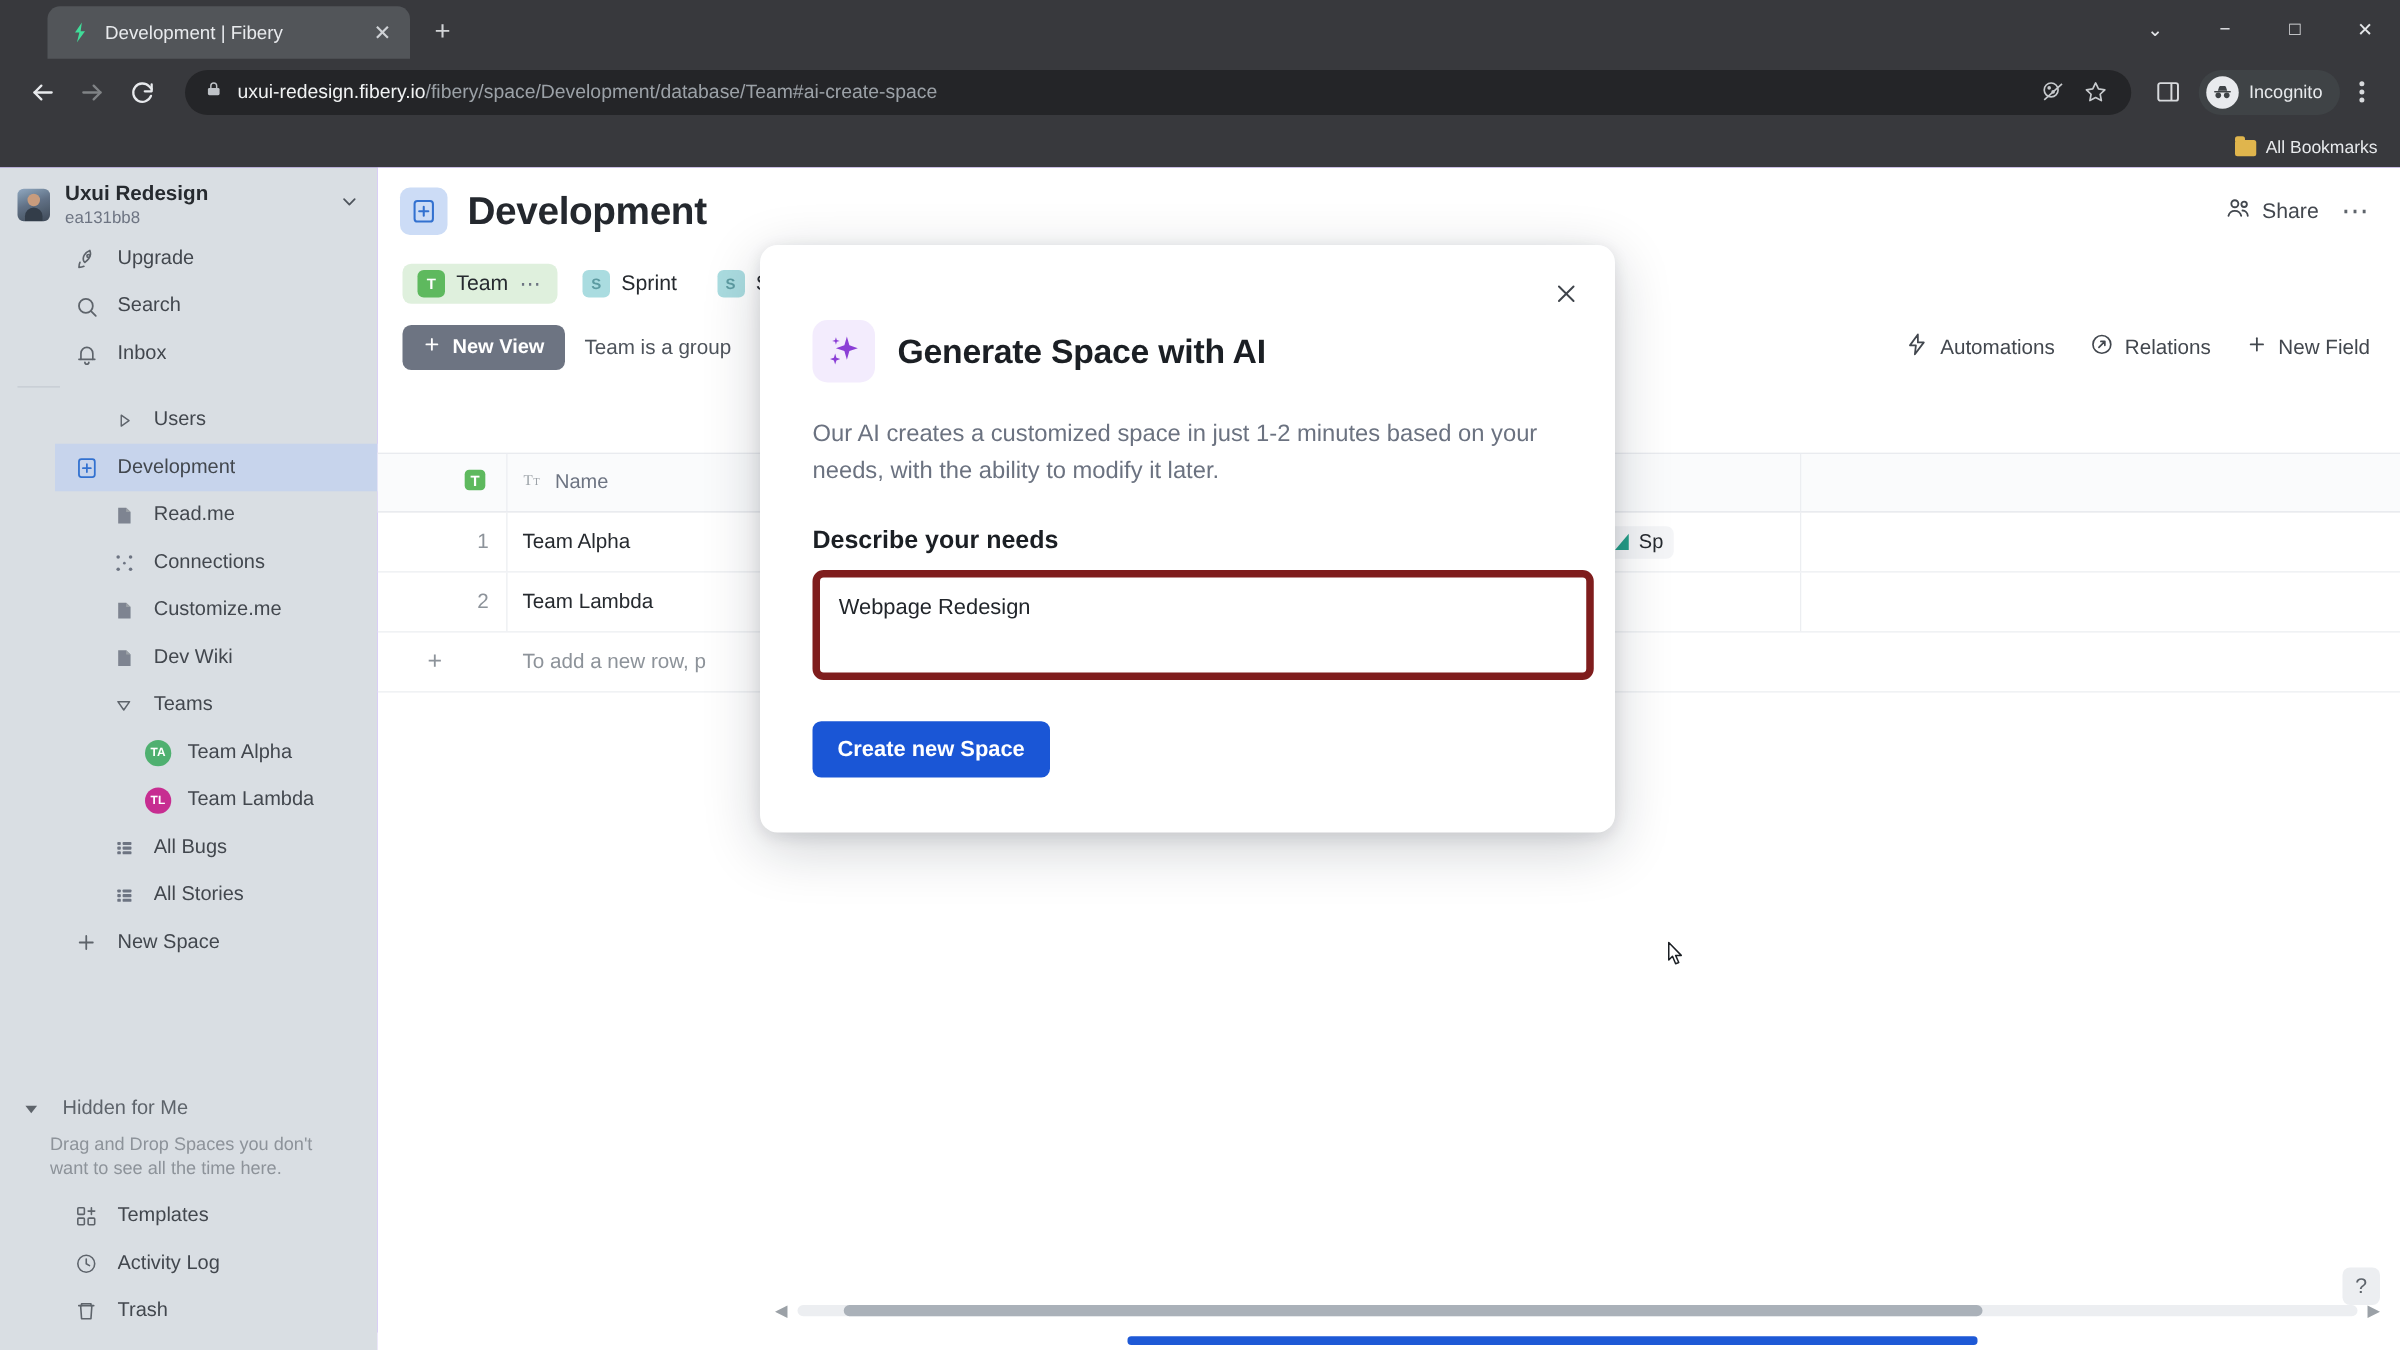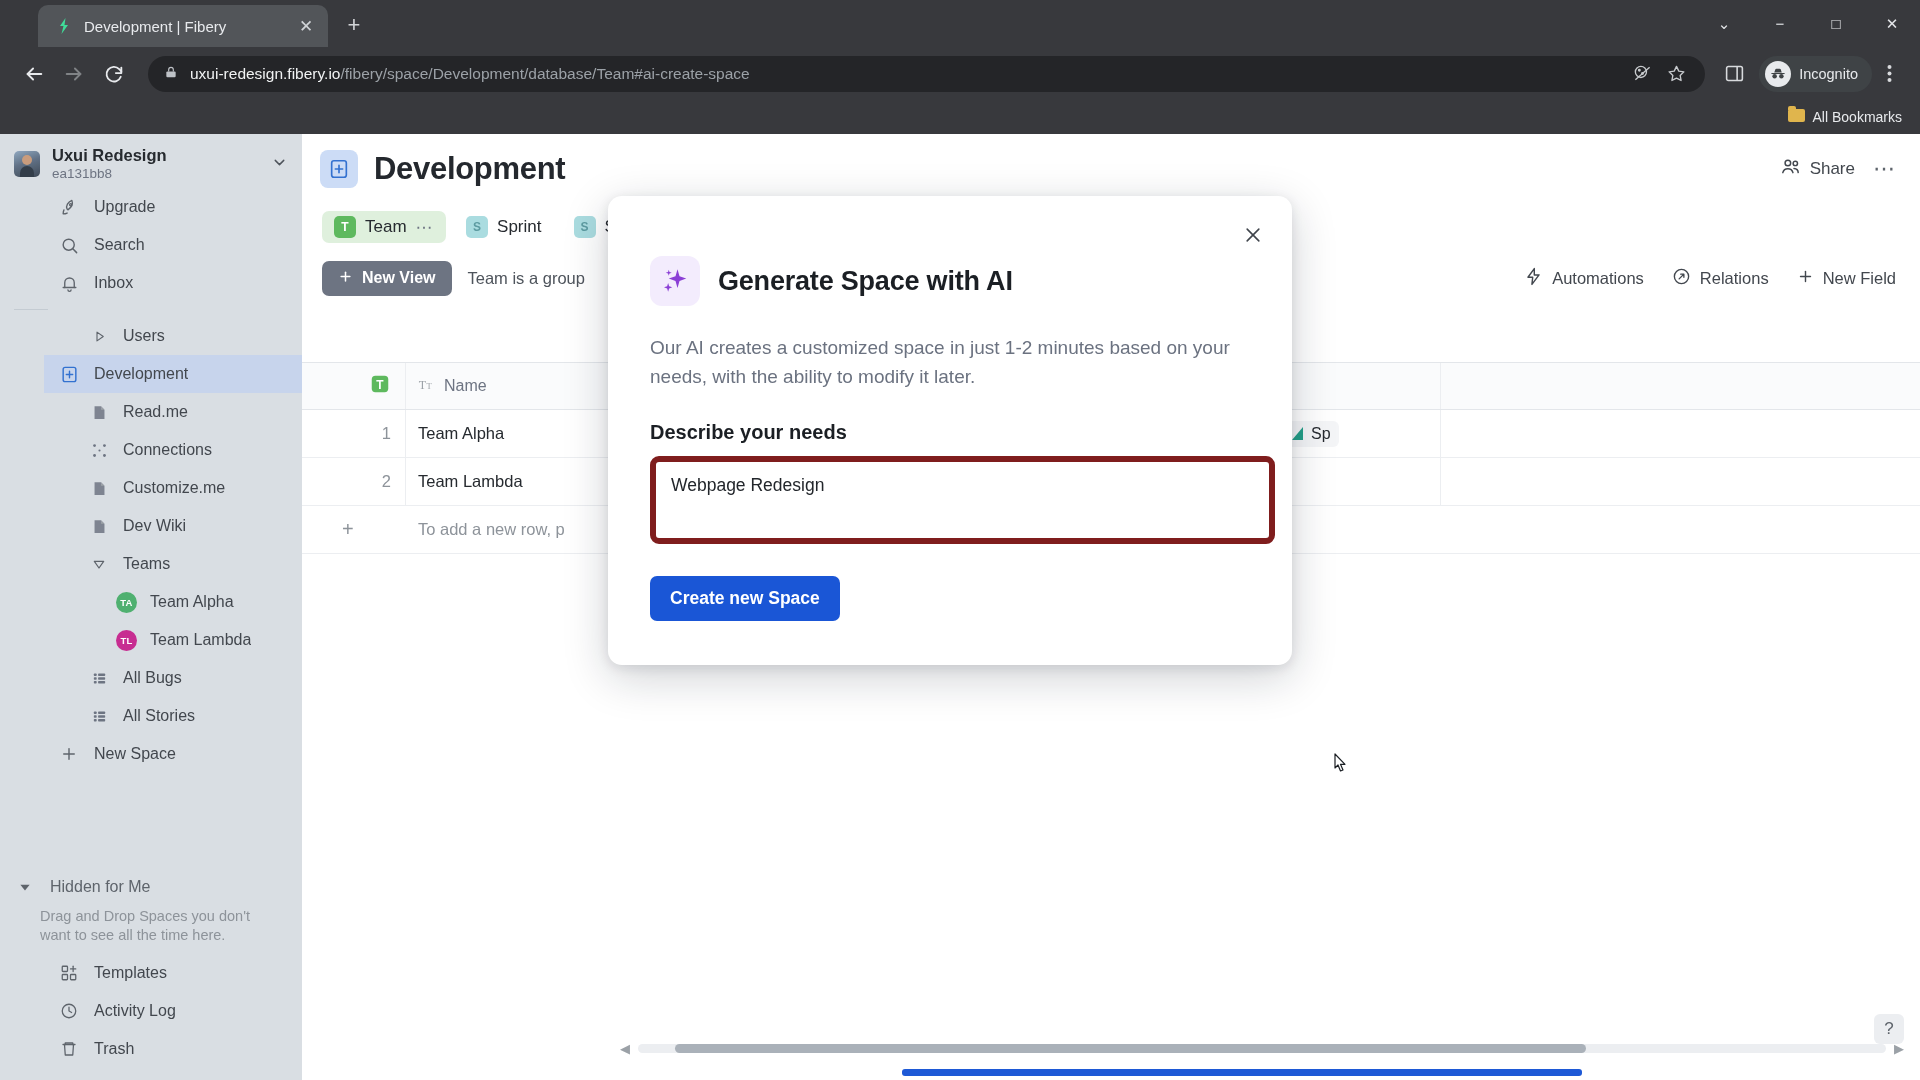--- a/index.html
+++ b/index.html
@@ -78,21 +78,21 @@
   }
   .incog span { color: #e8eaed; font-size: 14.5px; }
   .kebab { width: 34px; height: 36px; color: #d8dadd; display:flex; align-items:center; justify-content:center; }
 
   
   .bookmarks {
     position: absolute; top: 100px; left: 0; width: 1920px; height: 34px;
     background: #35363a; display: flex; align-items: center; justify-content: flex-end;
     padding-right: 18px;
   }
-  .bm-item { display: flex; align-items: flex-start; gap: 8px; color: #e8eaed; font-size: 14px; }
+  .bm-item { display: flex; align-items: flex-end; gap: 8px; color: #e8eaed; font-size: 14px; }
   .bm-folder {
     width: 17px; height: 13px; background: #e0b44a; border-radius: 2px 2px 2px 2px;
     position: relative;
   }
   .bm-folder::before {
     content:''; position:absolute; left:0; top:-3px; width:8px; height:4px;
     background:#e0b44a; border-radius:2px 2px 0 0;
   }
 
   

